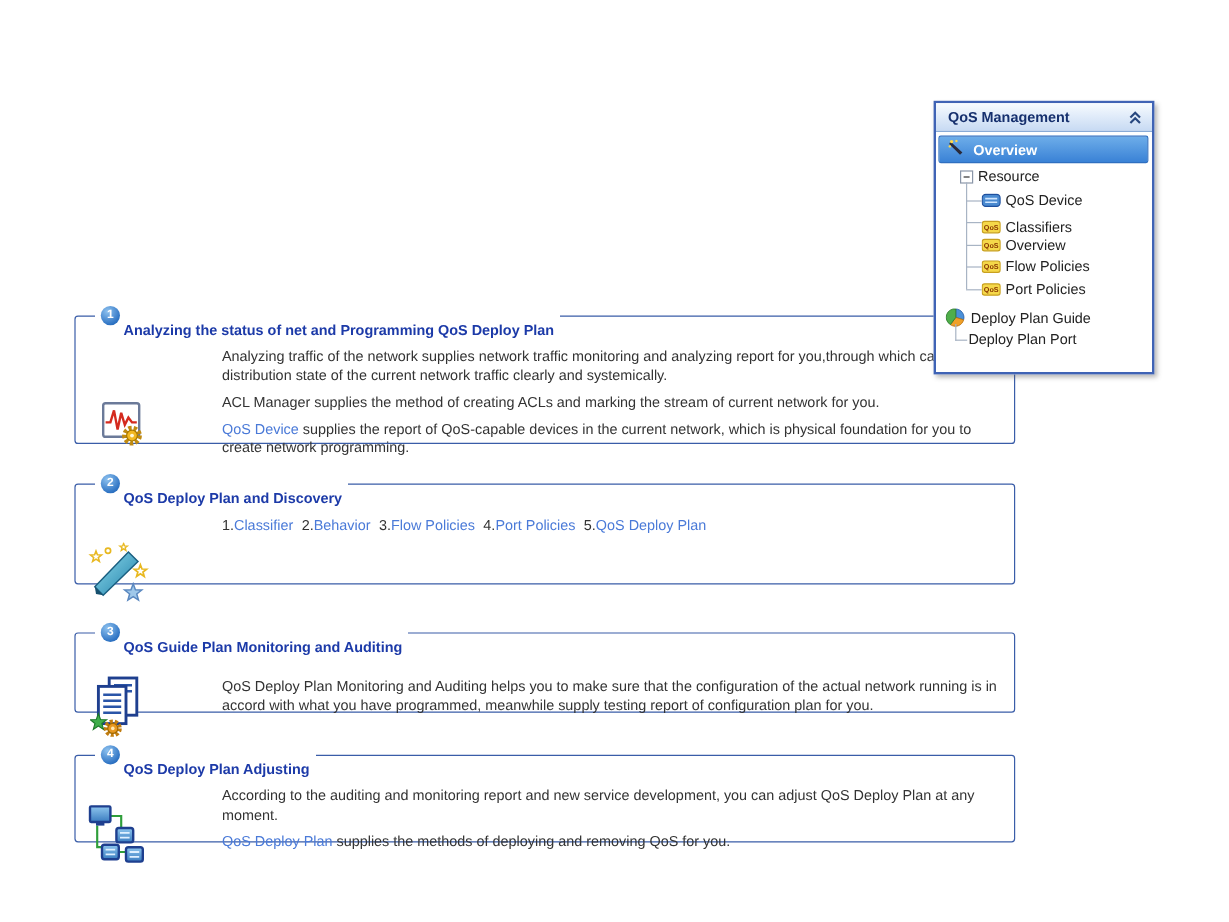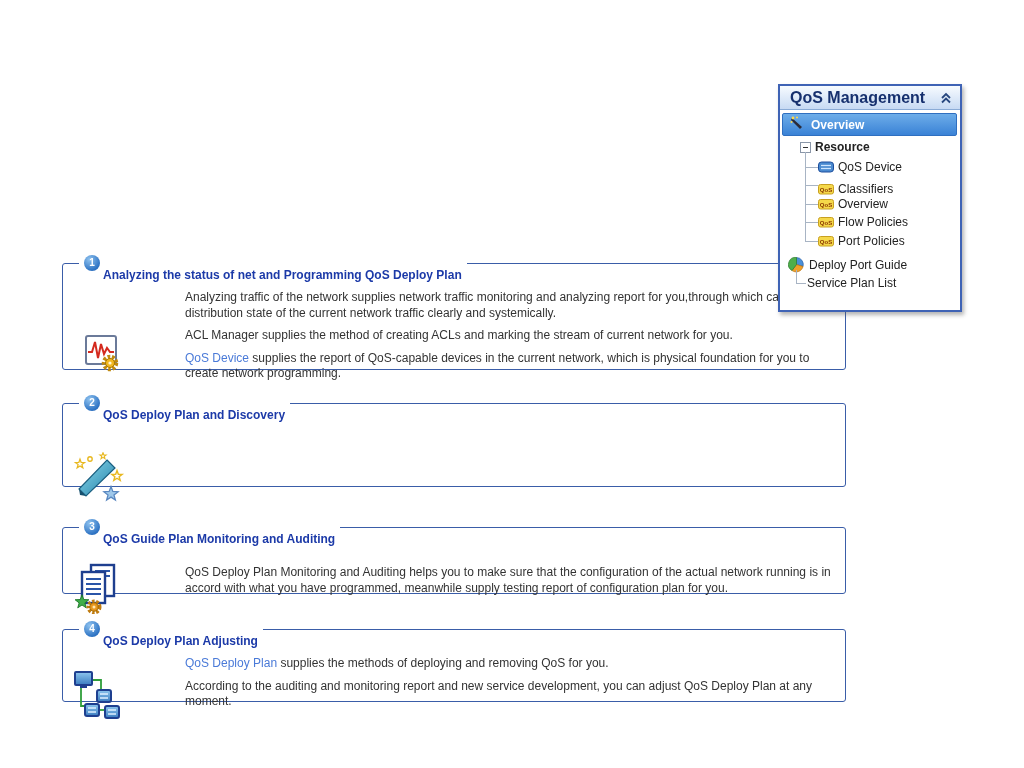--- a/index.html
+++ b/index.html
@@ -50,21 +50,21 @@
     position:absolute;left:778px;top:84px;width:184px;height:228px;
     background:#fff;border:2px solid #3f63b5;box-sizing:border-box;
     box-shadow:2px 3px 4px rgba(90,90,90,0.45);
     z-index:10;
   }
   .qos-panel .hdr{
     height:24px;display:flex;align-items:center;justify-content:space-between;
     background:linear-gradient(#f7fbff,#c7daf3);
     border-bottom:1px solid #8aabd6;padding:0 8px 0 10px;box-sizing:border-box;
   }
-  .qos-panel .hdr .hdr-title{font-size:16px;font-weight:bold;color:#16306e;}
+  .qos-panel .hdr .hdr-title{font-size:12px;font-weight:bold;color:#16306e;}
   .panel-content{position:relative;width:100%;height:200px;font-size:12px;color:#222;}
 
   .row-overview{
     position:absolute;left:2px;right:3px;top:3px;height:21px;
     background:linear-gradient(#6dade9,#3a82d6);
     border:1px solid #2f6fc0;border-radius:2px;
     color:#fff;font-weight:bold;display:flex;align-items:center;cursor:pointer;
   }
   .row-overview .tico{margin:0 6px 0 7px;}
   .tree-row{position:absolute;display:flex;align-items:center;cursor:pointer;white-space:nowrap;}
@@ -121,20 +121,23 @@
         <path d="M34 8 L42 16 L13 44 L6 37 Z" fill="url(#wgrad)" stroke="#1a5f80" stroke-width="1.2"></path>
         <path d="M13 44 L6 37 L7 43 Z" fill="#16506e"></path>
         <circle cx="17" cy="7" r="2.2" fill="none" stroke="#e8b820" stroke-width="1.4"></circle>
         <use href="#starP" transform="translate(7,12) scale(0.8)" fill="none" stroke="#e8b820" stroke-width="1.6"></use>
         <use href="#starP" transform="translate(30,4) scale(0.55)" fill="none" stroke="#e8b820" stroke-width="2"></use>
         <use href="#starP" transform="translate(44,24) scale(0.9)" fill="none" stroke="#e8b820" stroke-width="1.6"></use>
         <use href="#starP" transform="translate(38,42) scale(1.25)" fill="#9fc8ea" stroke="#5a88c0" stroke-width="1"></use>
       </svg>
     </div>
     <div class="sec-body">
+      <p class="stepline">
+        <span class="stepnum">1.</span><a>Classifier</a><span class="stepnum">2.</span><a>Behavior</a><span class="stepnum">3.</span><a>Flow Policies</a><span class="stepnum">4.</span><a>Port Policies</a><span class="stepnum">5.</span><a>QoS Deploy Plan</a>
+      </p>
     </div>
   </fieldset>
 
   <fieldset class="section" id="s3">
     <legend>
       <span class="numball">3</span>
       <span class="sec-title">QoS Guide Plan Monitoring and Auditing</span>
     </legend>
     <div class="icon-slot">
       <svg width="50" height="52" viewBox="0 0 50 52">
@@ -188,22 +191,22 @@
           <line x1="3" y1="8" x2="11" y2="8" stroke="#dff0ff" stroke-width="1.5"></line>
         </g>
         <g transform="translate(34,38)">
           <rect width="14" height="12" rx="2" fill="url(#bx)" stroke="#1e3f8f" stroke-width="2"></rect>
           <line x1="3" y1="4" x2="11" y2="4" stroke="#dff0ff" stroke-width="1.5"></line>
           <line x1="3" y1="8" x2="11" y2="8" stroke="#dff0ff" stroke-width="1.5"></line>
         </g>
       </svg>
     </div>
     <div class="sec-body">
+      <p>According to the auditing and monitoring report and new service development, you can adjust QoS Deploy Plan at any moment.</p>
       <p><a>QoS Deploy Plan</a><span> supplies the methods of deploying and removing QoS for you.</span></p>
-      <p>According to the auditing and monitoring report and new service development, you can adjust QoS Deploy Plan at any moment.</p>
     </div>
   </fieldset>
 
   <div class="qos-panel">
     <div class="hdr">
       <span class="hdr-title">QoS Management</span>
       <span style="display:inline-flex;cursor:pointer;">
         <svg width="12" height="12" viewBox="0 0 12 12">
           <path d="M2 6 L6 2 L10 6" fill="none" stroke="#27477f" stroke-width="1.8"></path>
           <path d="M2 10.5 L6 6.5 L10 10.5" fill="none" stroke="#27477f" stroke-width="1.8"></path>
@@ -217,21 +220,21 @@
           <svg width="15" height="15" viewBox="0 0 15 15">
             <path d="M2 2 L12 11 L10 13 L1 4 Z" fill="#2a2a3a"></path>
             <circle cx="3" cy="2" r="1.4" fill="#ffd84a"></circle>
             <circle cx="7" cy="1.5" r="1" fill="#ffd84a"></circle>
             <circle cx="1.5" cy="6" r="1" fill="#ffd84a"></circle>
           </svg>
         </span>
         <span>Overview</span>
       </div>
 
-      <div class="tree-row" style="left:20px;top:30px;font-weight:bold;">
+      <div class="tree-row" style="left:20px;top:30px;">
         <span class="tico expander">
             <span class="minus"></span>
           </span>
         <span>Resource</span>
       </div>
 
       <div class="tline" style="left:25px;top:42px;width:1px;height:89px;"></div>
       <div class="tline" style="left:25px;top:57px;width:13px;height:1px;"></div>
       <div class="tline" style="left:25px;top:75px;width:13px;height:1px;"></div>
       <div class="tline" style="left:25px;top:94px;width:13px;height:1px;"></div>
@@ -290,24 +293,24 @@
       </div>
 
       <div class="tree-row" style="left:8px;top:146px;">
         <span class="tico">
           <svg width="17" height="17" viewBox="0 0 17 17">
             <path d="M8.5 8.5 L8.5 1.5 A7 7 0 0 1 15 10.5 Z" fill="#4a90d8" stroke="#2a5fa8" stroke-width="0.7"></path>
             <path d="M8.5 8.5 L15 10.5 A7 7 0 0 1 4 14.5 Z" fill="#f0a028" stroke="#b87010" stroke-width="0.7"></path>
             <path d="M8.5 8.5 L4 14.5 A7 7 0 0 1 8.5 1.5 Z" fill="#4fae4a" stroke="#2a7a2a" stroke-width="0.7"></path>
           </svg>
         </span>
-        <span>Deploy Port Guide</span>
+        <span>Deploy Plan Guide</span>
       </div>
 
       <div style="position:absolute;left:16px;top:160px;width:9px;height:13px;border-left:1px solid #a8b4c4;border-bottom:1px solid #a8b4c4;"></div>
       <div class="tree-row" style="left:27px;top:166px;">
-        <span>Service Plan List</span>
+        <span>Deploy Plan Port</span>
       </div>
 
     </div>
   </div>
 
 </div>
 
 </body></html>

